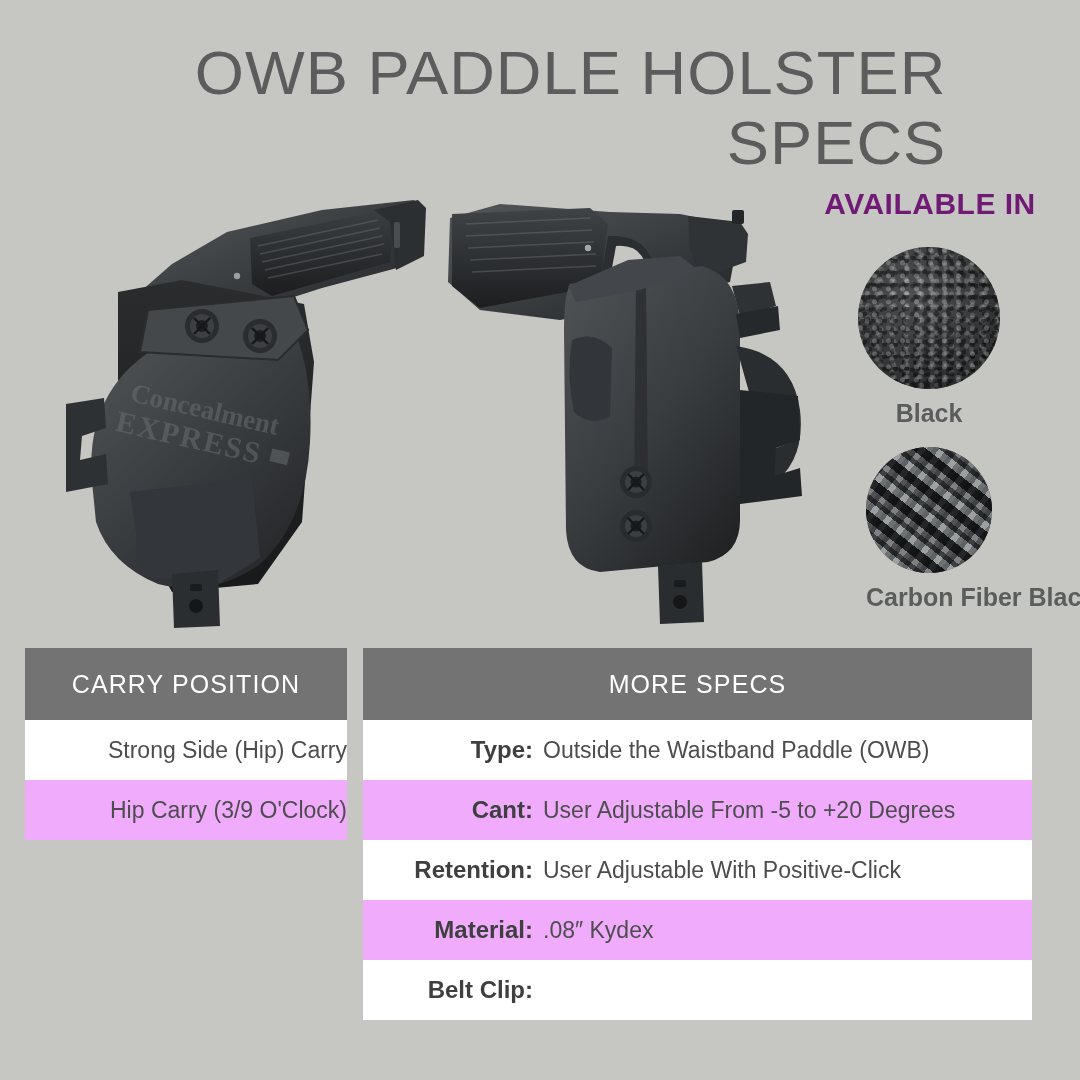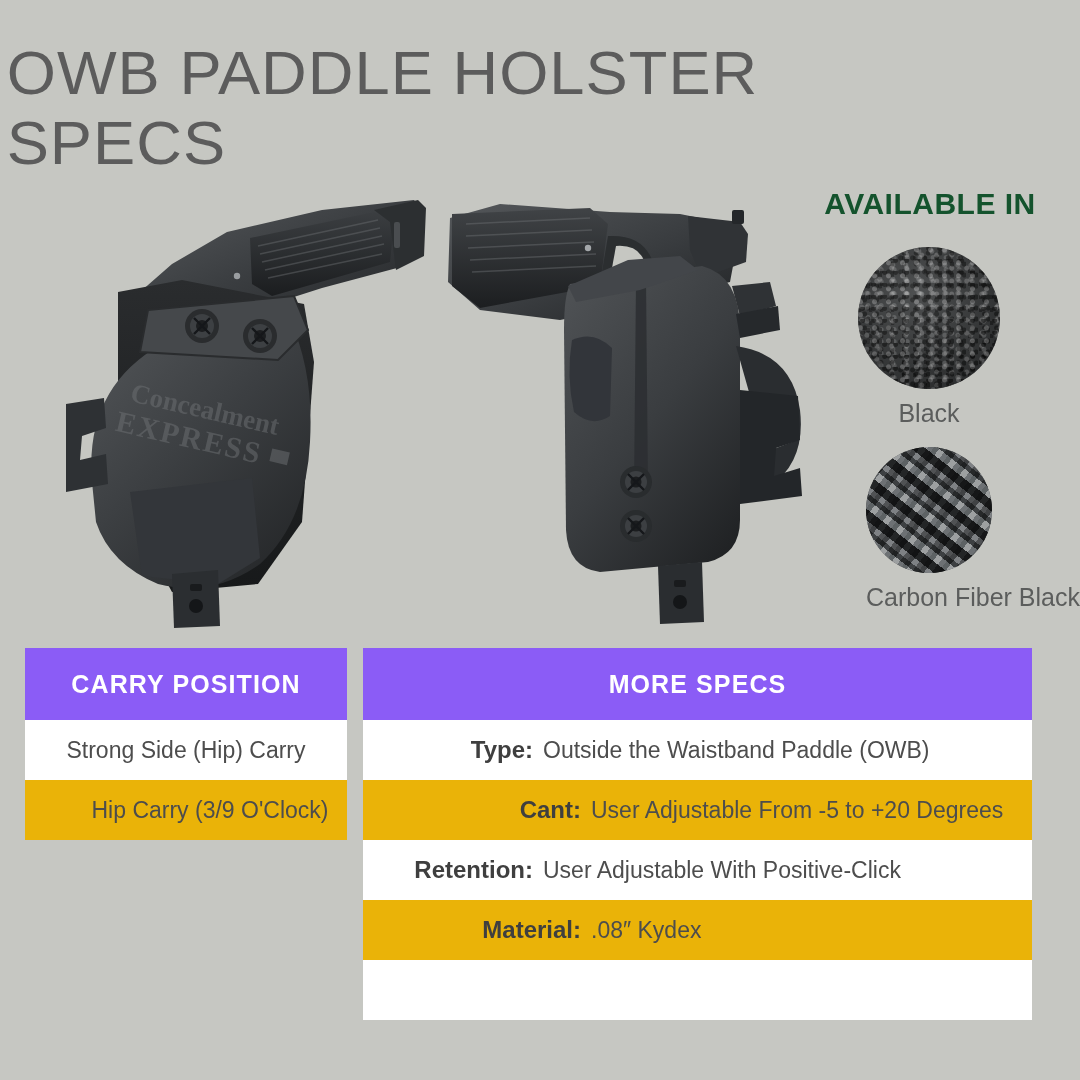--- a/index.html
+++ b/index.html
@@ -4,22 +4,22 @@
 <style>
   html,body{margin:0;padding:0;}
   body{
     width:1080px;height:1080px;
     background:#c6c7c2;
     font-family:"Liberation Sans",sans-serif;
     overflow:hidden;position:relative;
   }
   
   #title-block{
-    position:absolute;left:16px;top:42px;width:933px;
-    text-align:left;
+    position:absolute;left:4px;top:42px;width:933px;
+    text-align:right;
   }
   #title-block .line{
     display:block;
     font-size:62px;
     line-height:62px;
     font-weight:500;
     letter-spacing:1px;
     color:#5c5c5c;
     font-family:"Liberation Sans",sans-serif;
     transform:scaleX(1.02);
@@ -28,21 +28,21 @@
 
   
   .photo{position:absolute;}
   #holster-left{left:22px;top:192px;width:420px;height:440px;}
   #holster-right{left:440px;top:190px;width:400px;height:440px;}
 
   
   #available-block{position:absolute;left:790px;top:186px;width:280px;text-align:center;}
   #available-title{
     font-size:30px;font-weight:bold;letter-spacing:.5px;
-    color:#14532d;margin:0;line-height:36px;
+    color:#701a75;margin:0;line-height:36px;
   }
   .swatch-wrap{position:absolute;}
   #swatch-black-wrap{left:858px;top:247px;width:142px;}
   #swatch-cf-wrap{left:866px;top:447px;width:126px;}
   .swatch{
     border-radius:50%;overflow:hidden;position:relative;
     display:block;margin:0 auto;
   }
   #swatch-black{width:142px;height:142px;background:#3a3c3d;}
   #swatch-black::before{
@@ -77,43 +77,43 @@
     content:"";position:absolute;inset:-30px;
     background:repeating-linear-gradient(
       128deg,
       rgba(0,0,0,.42) 0px, rgba(0,0,0,.42) 5px,
       rgba(255,255,255,.14) 5px, rgba(255,255,255,.14) 11px,
       rgba(0,0,0,.28) 11px, rgba(0,0,0,.28) 16px);
     mix-blend-mode:overlay;
   }
   .swatch-label{
     display:block;text-align:center;
-    font-size:25px;font-weight:normal;color:#5b5d5c;
+    font-size:25px;font-weight:bold;color:#5b5d5c;
     margin-top:10px;white-space:nowrap;
   }
   #label-cf{position:relative;left:0;}
 
   
   #table-carry{position:absolute;left:25px;top:648px;width:322px;}
   #table-specs{position:absolute;left:363px;top:648px;width:669px;}
   .tbl-header{
-    background:#8b5cf6;color:#ffffff;
-    font-size:25px;font-weight:bold;letter-spacing:1.1px;
+    background:#737373;color:#ffffff;
+    font-size:25px;font-weight:normal;letter-spacing:1.1px;
     text-align:center;
     height:72px;line-height:72px;
     white-space:nowrap;
   }
   .row{
     height:60px;line-height:60px;
     font-size:23px;color:#4d4d4d;
     white-space:nowrap;overflow:hidden;
   }
   .row.odd{background:#ffffff;}
-  .row.even{background:#eab308;padding-left:48px;}
-  #table-carry .row{text-align:center;}
+  .row.even{background:#f0abfc;}
+  #table-carry .row{text-align:right;}
   .spec-row{display:flex;align-items:flex-end;}
   .spec-label{
     width:180px;flex:0 0 180px;text-align:right;
     font-weight:bold;color:#3f3f3f;font-size:24px;
     padding-right:10px;box-sizing:border-box;
   }
   .spec-value{
     flex:1 1 auto;text-align:left;color:#4d4d4d;font-size:23px;
   }
 </style>
@@ -313,14 +313,15 @@
     <span class="spec-label">Retention:</span>
     <span class="spec-value">User Adjustable With Positive-Click</span>
   </div>
 
   <div class="row even spec-row">
     <span class="spec-label">Material:</span>
     <span class="spec-value">.08″ Kydex</span>
   </div>
 
   <div class="row odd spec-row">
+    <span class="spec-label">Belt Clip:</span>
   </div>
 </div>
 
 </body></html>

